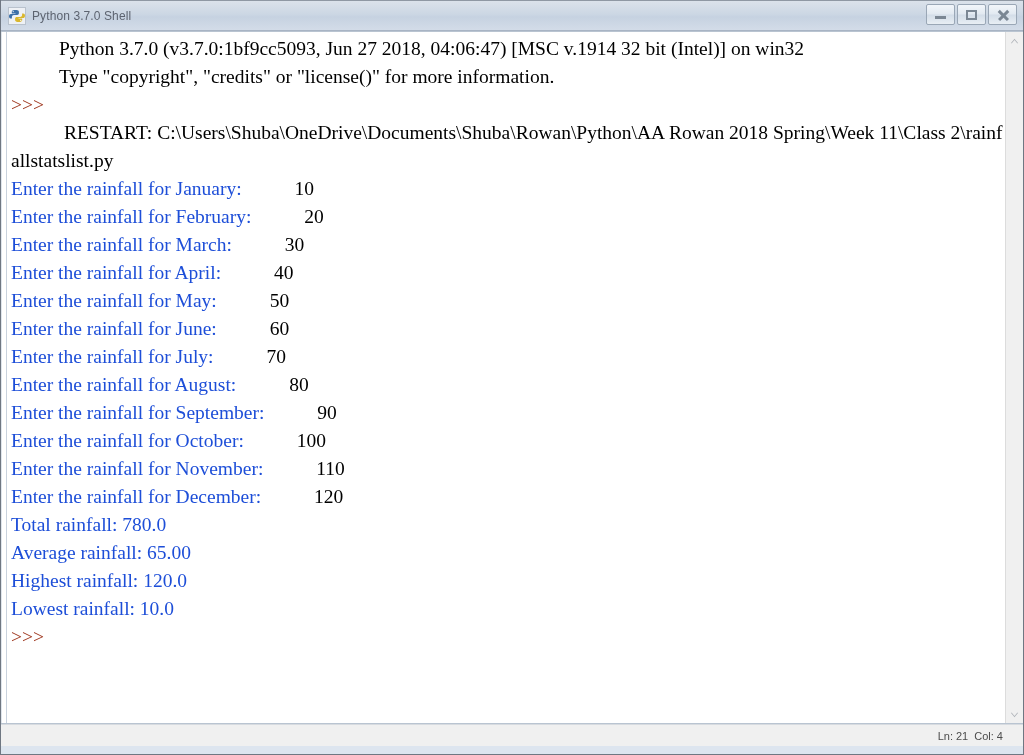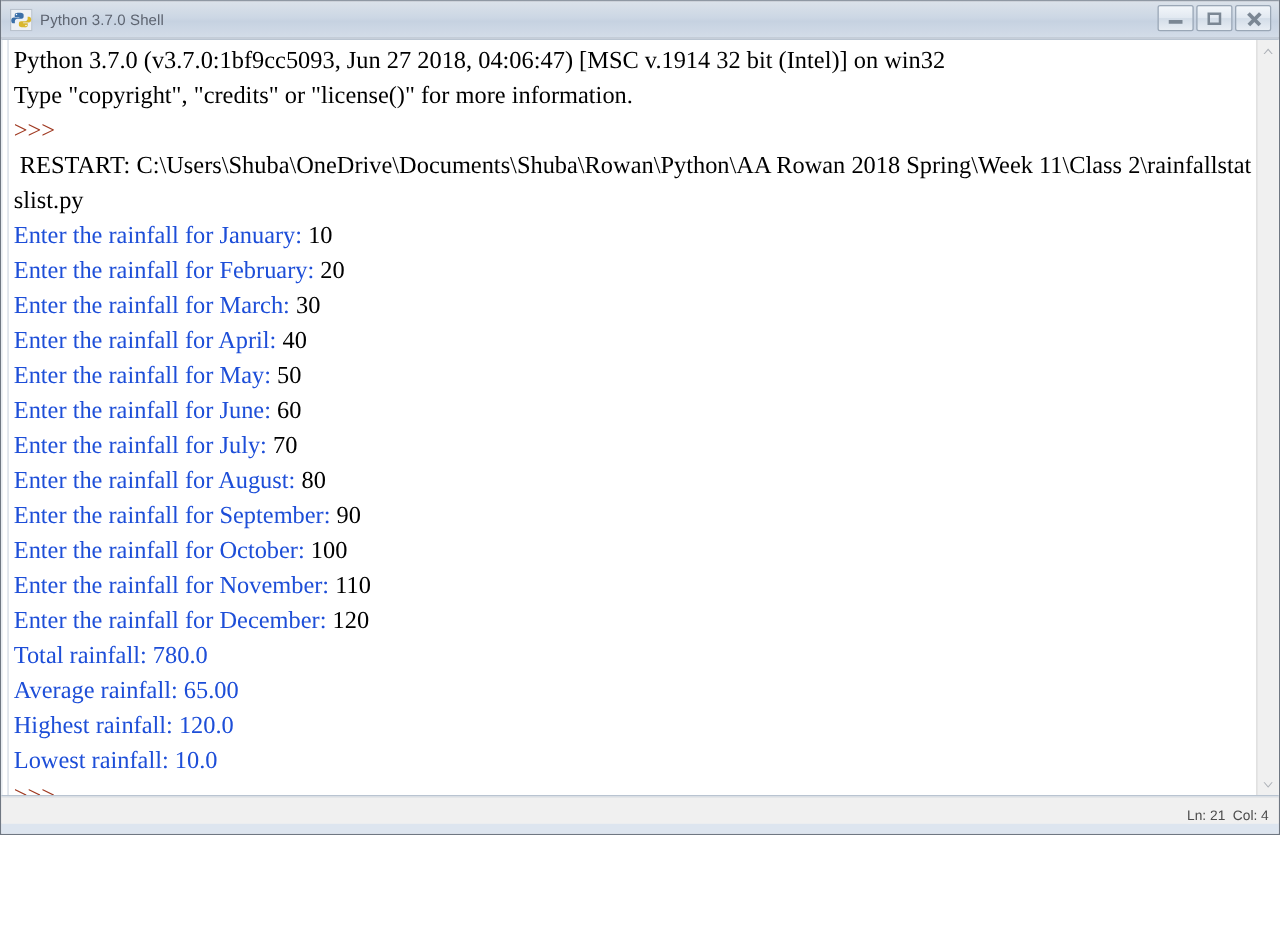--- a/index.html
+++ b/index.html
@@ -12,21 +12,21 @@
     height: 755px;
     overflow: hidden;
     font-family: "Liberation Sans", sans-serif;
   }
 
   
   .window {
     position: absolute;
     left: 0; top: 0;
     width: 1024px;
-    height: 668px;
+    height: 755px;
     box-sizing: border-box;
     background: #f0f0f0;
     border: 1px solid #6f7782;
     border-top: none;
     display: flex;
     flex-direction: column;
   }
 
   
   .titlebar {
@@ -144,21 +144,21 @@
     padding: 3px 0 0 4px;
     overflow: hidden;
     font-family: "Liberation Serif", serif;
     font-size: 19.5px;
     line-height: 28px;
     color: #000000;
     white-space: pre-wrap;
     word-break: break-all;
   }
   .console .line { display: block; min-height: 28px; }
-  .c-black  { color: #000000; }
+  .c-black  { color: #000000; margin-left: 48px; }
   .c-blue   { color: #1d4ed8; }
   .c-prompt { color: #a03a22; }
 
   
   .vscroll {
     flex: 0 0 17px;
     background: #f0f0f0;
     border-left: 1px solid #dcdcdc;
     position: relative;
     display: flex;
@@ -177,23 +177,23 @@
   }
   .sb-arrow svg { display: block; }
   .sb-track { flex: 1 1 auto; width: 100%; }
 
   
   .statusbar {
     height: 22px;
     flex: 0 0 22px;
     background: #f0f0f0;
     display: flex;
-    align-items: flex-end;
+    align-items: center;
     justify-content: flex-end;
-    padding-right: 8px;
+    padding-right: 20px;
     box-sizing: border-box;
     border-top: 1px solid #d7dbe0;
   }
   .status-text {
     font-size: 11px;
     color: #4c4c4c;
     font-family: "Liberation Sans", sans-serif;
     white-space: pre;
   }
   .status-text .sgap { display: inline-block; width: 6px; }

